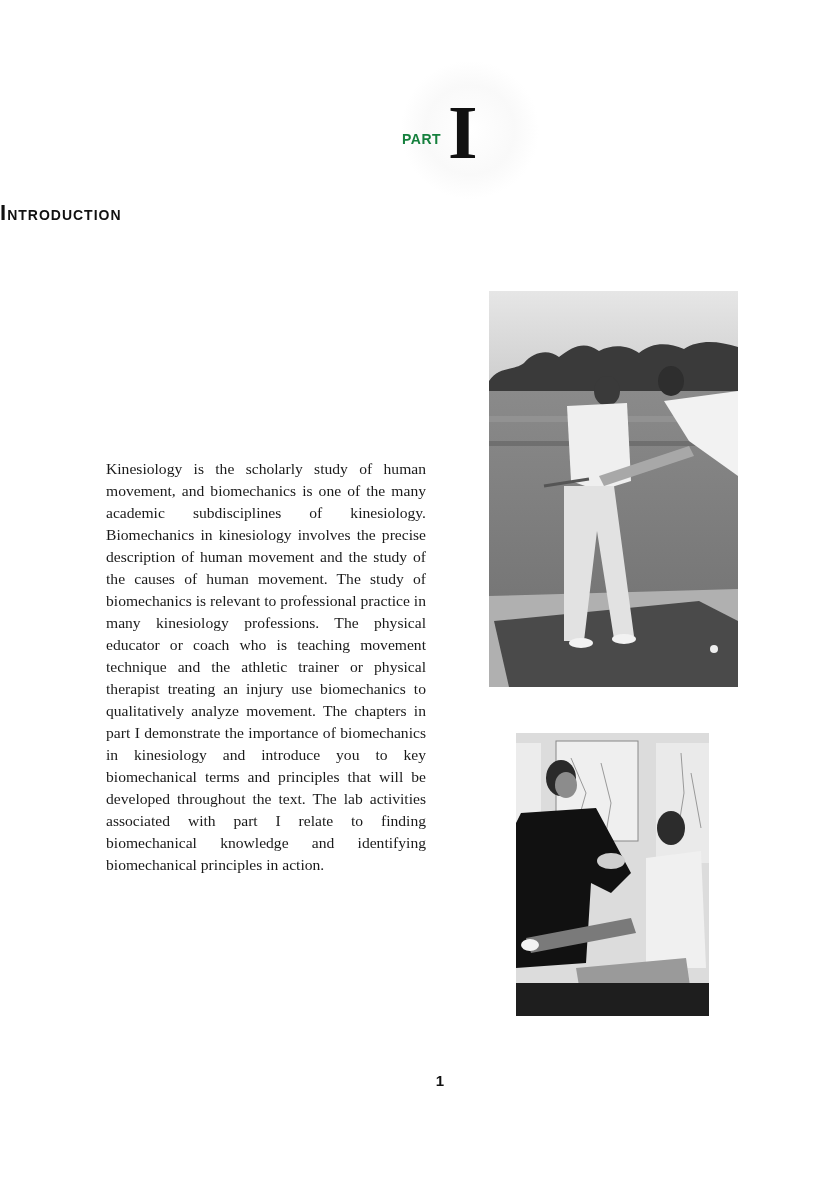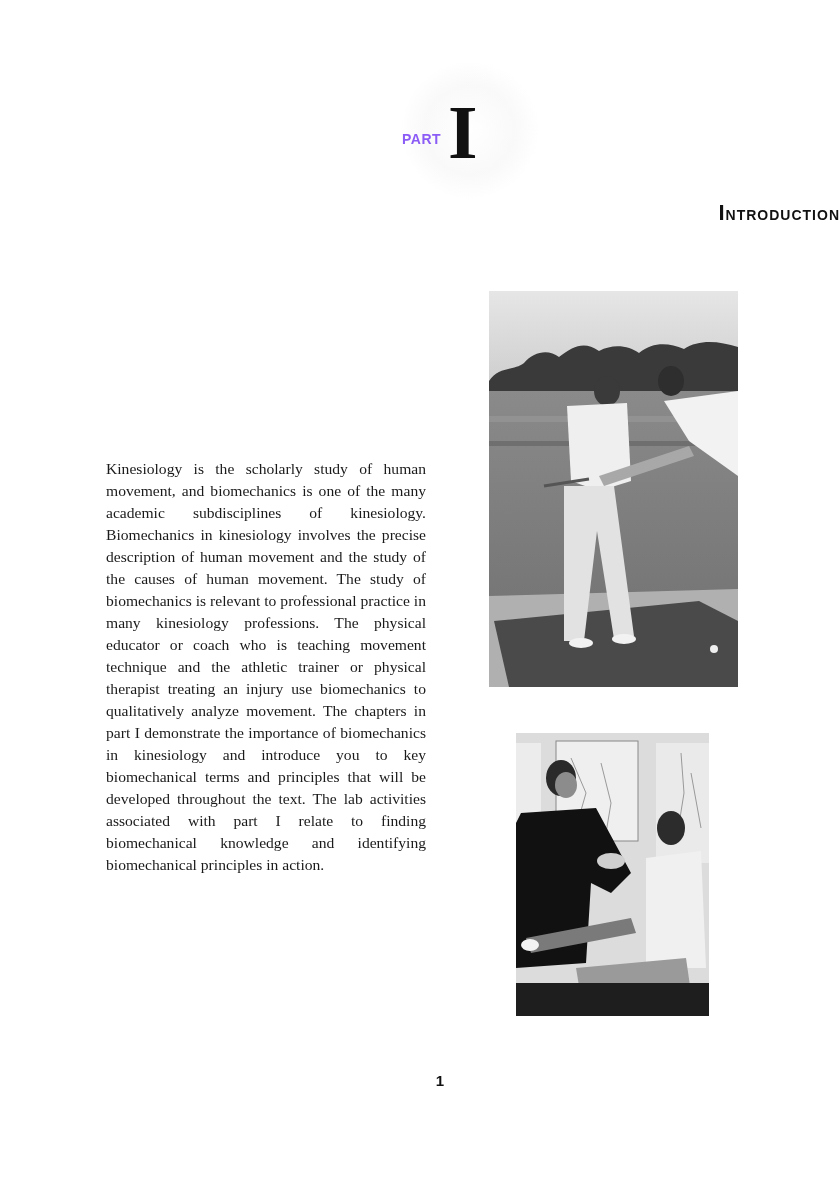--- a/index.html
+++ b/index.html
@@ -1,21 +1,21 @@
 <!DOCTYPE html>
 <html><head>
 <meta charset="utf-8">
 <style>
   html, body { margin:0; padding:0; }
   body { width:840px; height:1200px; background:#ffffff; position:relative; overflow:hidden; font-family:"Liberation Serif","DejaVu Serif",serif; color:#1a1a1a; }
   .part-ornament { position:absolute; left:400px; top:60px; width:140px; height:140px; border-radius:50%;
     background: radial-gradient(circle, rgba(235,235,235,0.0) 0%, rgba(238,238,238,0.35) 45%, rgba(245,245,245,0.0) 70%); }
-  .part-label { position:absolute; left:402px; top:131px; font-family:"Liberation Sans","DejaVu Sans",sans-serif; font-weight:bold; font-size:14px; letter-spacing:0.5px; color:#8b5cf6; }
+  .part-label { position:absolute; left:402px; top:131px; font-family:"Liberation Sans","DejaVu Sans",sans-serif; font-weight:bold; font-size:14px; letter-spacing:0.5px; color:#15803d; }
   .part-numeral { position:absolute; left:448px; top:94px; font-family:"Liberation Serif","DejaVu Serif",serif; font-weight:bold; font-size:76px; line-height:76px; color:#111; }
-  .part-title { position:absolute; left:0; width:840px; top:200px; text-align:right; font-family:"Liberation Sans","DejaVu Sans",sans-serif; font-weight:bold; font-size:20px; letter-spacing:1px; color:#111; font-variant:small-caps; }
+  .part-title { position:absolute; left:0; width:840px; top:200px; text-align:left; font-family:"Liberation Sans","DejaVu Sans",sans-serif; font-weight:bold; font-size:20px; letter-spacing:1px; color:#111; font-variant:small-caps; }
   .part-title .first { font-size:22px; }
   .intro-text { position:absolute; left:106px; top:458px; width:320px; font-size:15.6px; line-height:22px; text-align:justify; color:#1a1a1a; hyphens:manual; }
   .photo { position:absolute; overflow:hidden; }
   .photo-golf { left:489px; top:291px; width:249px; height:396px; background:#bdbdbd; }
   .photo-therapy { left:516px; top:733px; width:193px; height:283px; background:#d8d8d8; }
   .page-number { position:absolute; left:0; width:880px; top:1072px; text-align:center; font-family:"Liberation Sans","DejaVu Sans",sans-serif; font-size:15px; font-weight:bold; color:#111; }
 </style>
 </head>
 <body>
 

